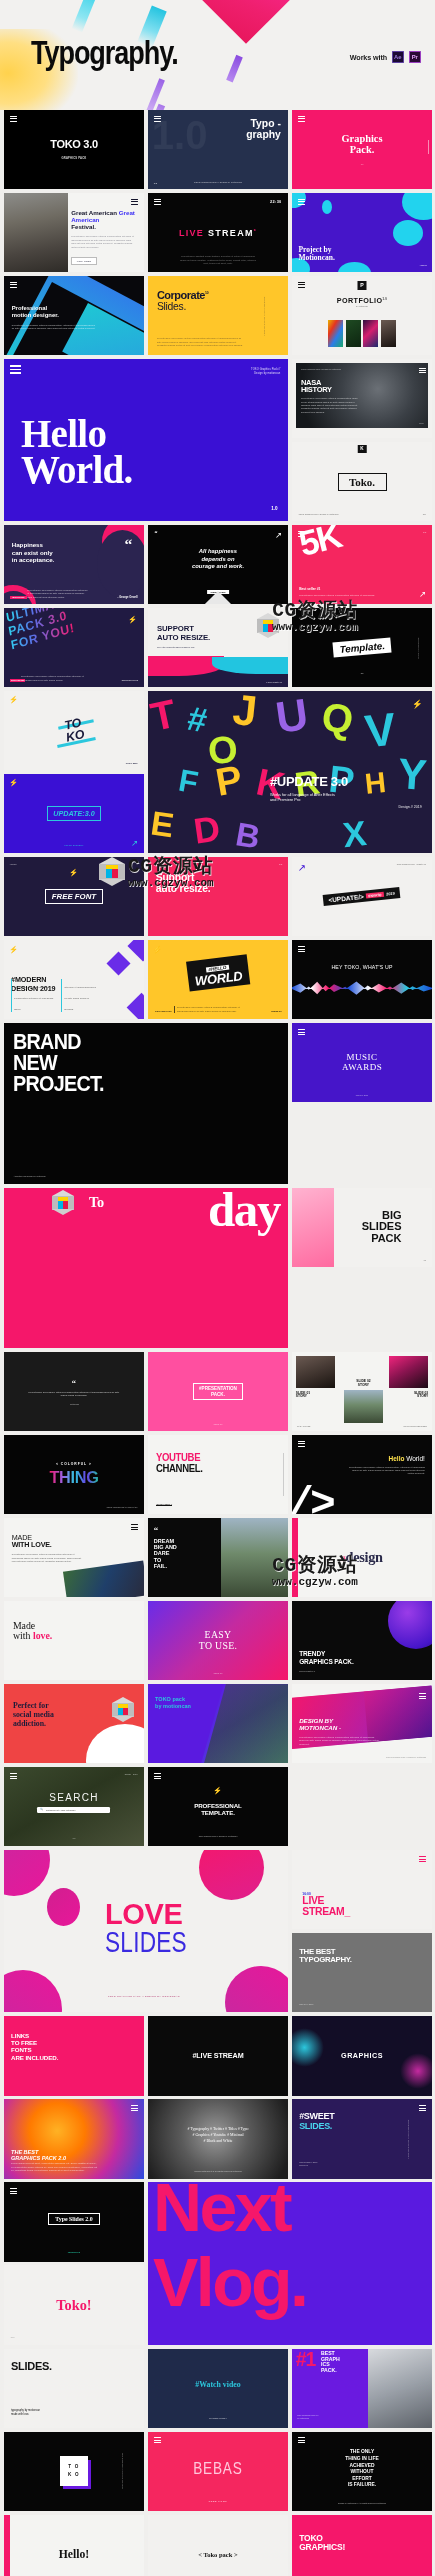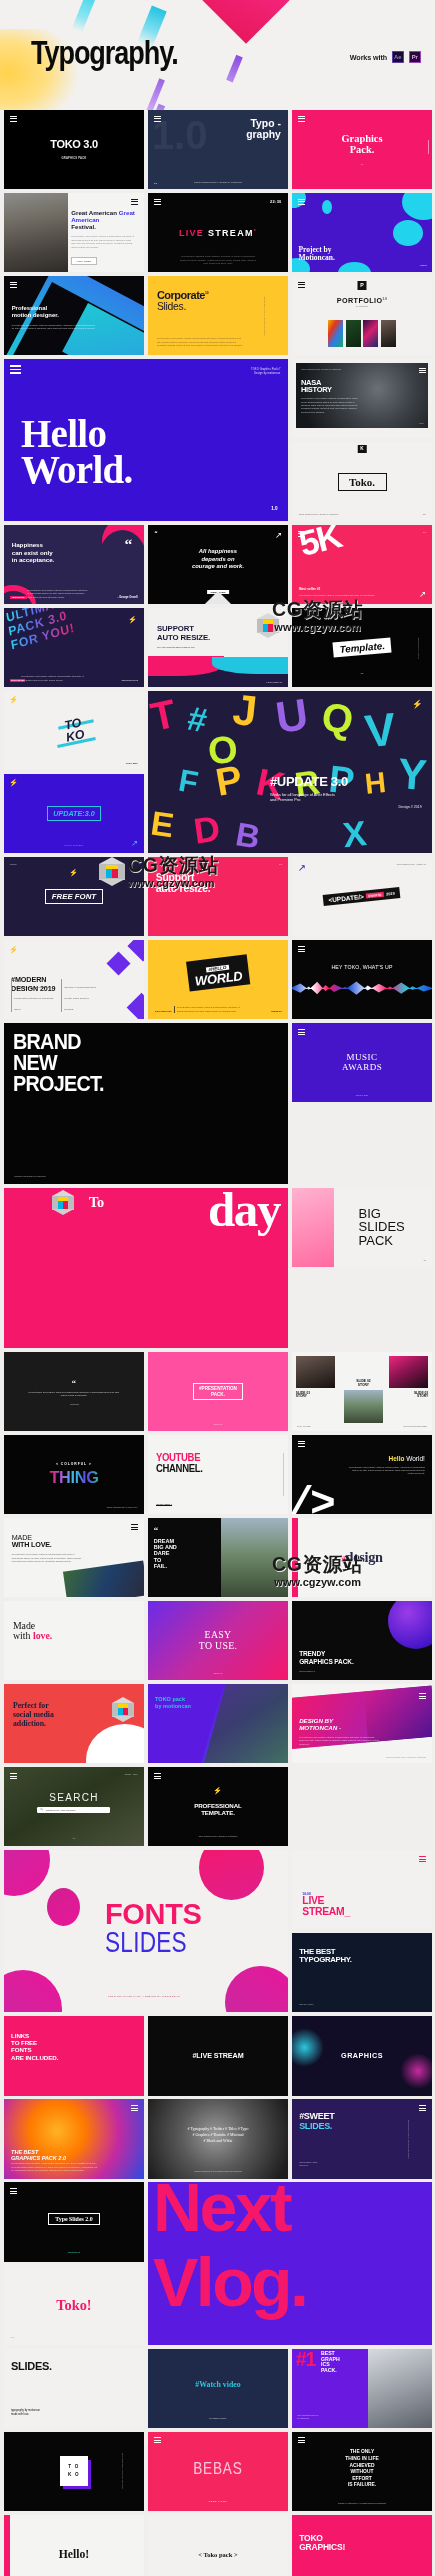--- a/index.html
+++ b/index.html
@@ -121,21 +121,21 @@
   .t-heavy { font-weight: 700; letter-spacing: -0.3px; line-height: 1.03; }
 
   
   .blob { position:absolute; border-radius:50%; }
   .diag { position:absolute; }
 
   
   .cg-wm {
     position: absolute; z-index: 40; pointer-events: none;
     display: flex; flex-direction: column; align-items: center;
-    font-family: Liberation Sans, sans-serif;
+    font-family: Liberation Mono, monospace;
   }
   .cg-wm .l1 { font-size: 19.5px; font-weight: 700; color: #1a1a1a;
                text-shadow: 0.7px 0.7px 0 rgba(255,255,255,.85); letter-spacing: 0.7px; }
   .cg-wm .l2 { font-size: 11px; font-weight: 700; color: #151515;
                text-shadow: 0.7px 0.7px 0 rgba(255,255,255,.85); letter-spacing: 0px; margin-top:-2px; }
   .cg-wm-cube {
     width: 25px; height: 27px; position: relative;
   }
 
   .cube { position: relative; width: 22px; height: 25px; }
@@ -588,21 +588,21 @@
               <div class="c"></div>
               <div class="r"></div>
             </div>
           </div>
       </div>
     </div>
 
     <div class="card" style="background:#f2f1ef;color:#111">
       <div style="position:absolute;left:0;top:0;bottom:0;width:30%;background:linear-gradient(160deg,#ffb3d0,#ff6aa0)"></div>
       <div class="c-center" style="left:28%">
-        <div style="font-size:13px;font-weight:400;line-height:1.06;white-space:pre-line;text-align:left">BIG
+        <div style="font-size:11px;font-weight:700;line-height:1.06;white-space:pre-line;text-align:right">BIG
 SLIDES
 PACK</div>
       </div>
       <div class="micro" style="position:absolute;right:5.9px;bottom:5.9px">1.0</div>
     </div>
 
     <div class="card" style="background:#1a1a1a">
       <div class="c-center">
         <div style="font-size:8.5px;font-weight:700;margin-bottom:2.6px;font-family:'Liberation Serif',serif">“</div>
         <div class="tiny" style="width:70%;opacity:.8;text-align:center">Pellentesque scelerisque ultrices condimentum interdum et malesuada fames ac ante ipsum primis in faucibus.</div>
@@ -805,40 +805,40 @@
       <div class="micro" style="position:absolute;left:50%;transform:translateX(-50%);bottom:9px">Toko Graphics Pack // Design by motioncan</div>
     </div>
 
     <div class="card w2h2" style="background:#f2f1ef;min-height:161px;color:#f5176a">
       <div style="position:absolute;left:-26px;top:-26px;width:72px;height:72px;border-radius:50%;background:linear-gradient(140deg,#c42aa0,#e8179a)"></div>
       <div style="position:absolute;left:43px;top:38px;width:33px;height:38px;border-radius:50%;background:linear-gradient(140deg,#d11f8f,#e8179a)"></div>
       <div style="position:absolute;left:195px;top:-15.6px;width:65px;height:65px;border-radius:50%;background:linear-gradient(160deg,#f5176a,#e01f8c)"></div>
       <div style="position:absolute;left:-19.5px;bottom:-36px;width:78px;height:78px;border-radius:50%;background:linear-gradient(40deg,#c42aa0,#e8179a)"></div>
       <div style="position:absolute;left:221px;bottom:-26px;width:72px;height:72px;border-radius:50%;background:linear-gradient(40deg,#c42aa0,#e8179a)"></div>
       <div style="position:absolute;left:101px;top:51px;z-index:4">
-        <div style="font-size:29px;font-weight:700;line-height:.92;color:#f5176a;letter-spacing:-0.3px">FONTS</div>
+        <div style="font-size:29px;font-weight:700;line-height:.92;color:#f5176a;letter-spacing:-0.3px">LOVE</div>
         <div style="font-size:29px;font-weight:300;line-height:.98;color:#3a2ae0;letter-spacing:0.3px;transform:scaleX(.78);transform-origin:left">SLIDES</div>
       </div>
       <div style="position:absolute;left:104px;bottom:15.6px;font-size:2.3px;color:#b0306a;letter-spacing:0.4px;z-index:4">TOKO GRAPHICS PACK // DESIGN BY MOTIONCAN</div>
     </div>
 
     <div class="card" style="background:#f2f1ef;color:#f5176a">
       <span class="burger right" style="color:#f5176a">
           <i></i>
           <i></i>
           <i></i>
         </span>
       <div style="position:absolute;left:10.4px;bottom:11.7px">
         <div style="font-size:3.3px;font-weight:700;color:#2a2ae0">16:00</div>
         <div style="font-size:10.4px;font-weight:700;line-height:1.04;white-space:pre-line;letter-spacing:-0.3px">LIVE
 STREAM_</div>
       </div>
     </div>
 
-    <div class="card" style="background:#0f172a">
+    <div class="card" style="background:#737373">
       <div style="position:absolute;left:7.2px;top:14.3px;font-size:7.8px;font-weight:700;line-height:1.1;white-space:pre-line;letter-spacing:-0.3px">THE BEST
 TYPOGRAPHY.</div>
       <div class="micro" style="position:absolute;left:7.2px;bottom:7.8px">Toko 3.0 // 2019</div>
     </div>
 
     <div class="card" style="background:#f5176a">
       <div style="position:absolute;left:7.2px;top:15.6px;font-size:6.2px;font-weight:700;line-height:1.16;white-space:pre-line;letter-spacing:-0.1px">LINKS
 TO FREE
 FONTS
 ARE INCLUDED.</div>

